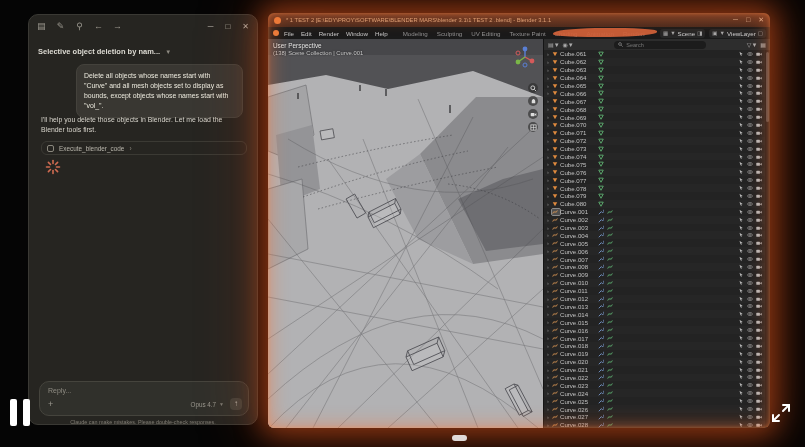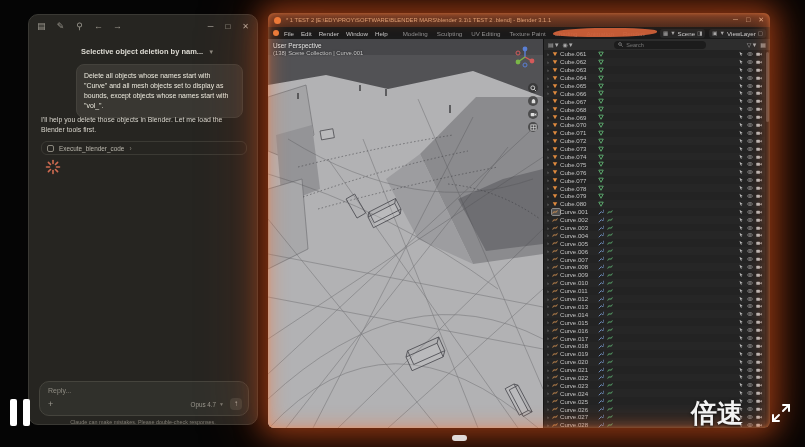--- a/index.html
+++ b/index.html
@@ -6,21 +6,21 @@
   *{box-sizing:border-box;font-family:"Liberation Sans",sans-serif;}
   .stage{position:relative;width:805px;height:447px;background:#050505;overflow:hidden;}
 
   
   .chat{position:absolute;left:28px;top:14px;width:230px;height:411px;
     background:#262521;border:1px solid #3a3934;border-radius:10px;color:#e8e6df;}
   .chat-titlebar{position:absolute;top:0;left:0;right:0;height:22px;display:flex;align-items:center;padding:0 8px;}
   .ct-icons{display:flex;gap:10px;align-items:center;}
   .ct-ic{width:9px;height:9px;color:#9a978e;font-size:9px;line-height:9px;text-align:center;}
   .ct-right{margin-left:auto;display:flex;gap:12px;align-items:center;color:#b5b2a9;font-size:8px;}
-  .chat-title{position:absolute;left:9px;top:32px;font-size:7.5px;font-weight:bold;color:#dedcd4;display:flex;gap:5px;align-items:center;margin-left:43px;}
+  .chat-title{position:absolute;left:9px;top:32px;font-size:7.5px;font-weight:bold;color:#dedcd4;display:flex;gap:5px;align-items:center;}
   .chat-title .chev{color:#8d8a81;font-size:6px;}
   .user-bubble{position:absolute;left:47px;top:49px;width:167px;background:#393732;border:1px solid #44423c;
     border-radius:8px;padding:6px 7px;font-size:6.9px;line-height:1.45;color:#eceade;}
   .assistant-msg{position:absolute;left:12px;top:100px;width:207px;font-size:6.9px;line-height:1.5;color:#d8d5cc;}
   .tool-row{position:absolute;left:12px;top:126px;width:206px;height:14px;border:1px solid #3b3a34;border-radius:6px;
     display:flex;align-items:center;gap:5px;padding:0 5px;font-size:6.4px;color:#b9b6ac;}
   .tool-ic{width:7px;height:7px;border:1px solid #8a877d;border-radius:2px;display:inline-block;}
   .tool-chev{color:#8a877d;}
   .spinner{position:absolute;left:16px;top:144px;width:16px;height:16px;}
   .reply-box{position:absolute;left:10px;top:366px;width:210px;height:35px;background:#30302b;
@@ -1681,21 +1681,20 @@
       </div>
     </div>
 
     <div class="b-glow"></div>
   </div>
 
   <span class="pause">
       <span></span>
       <span></span>
     </span>
-  <span class="speed-ovl">倍速</span>
   <span class="fs-btn">
     <svg width="24" height="24" viewBox="0 0 24 24" fill="none" stroke="#fff" stroke-width="2" stroke-linecap="round">
       <polyline points="14,4 20,4 20,10"></polyline>
         <line x1="19" y1="5" x2="14" y2="10"></line>
       <polyline points="10,20 4,20 4,14"></polyline>
         <line x1="5" y1="19" x2="10" y2="14"></line>
     </svg>
   </span>
   <span class="prog-dot"></span>
 </div>

